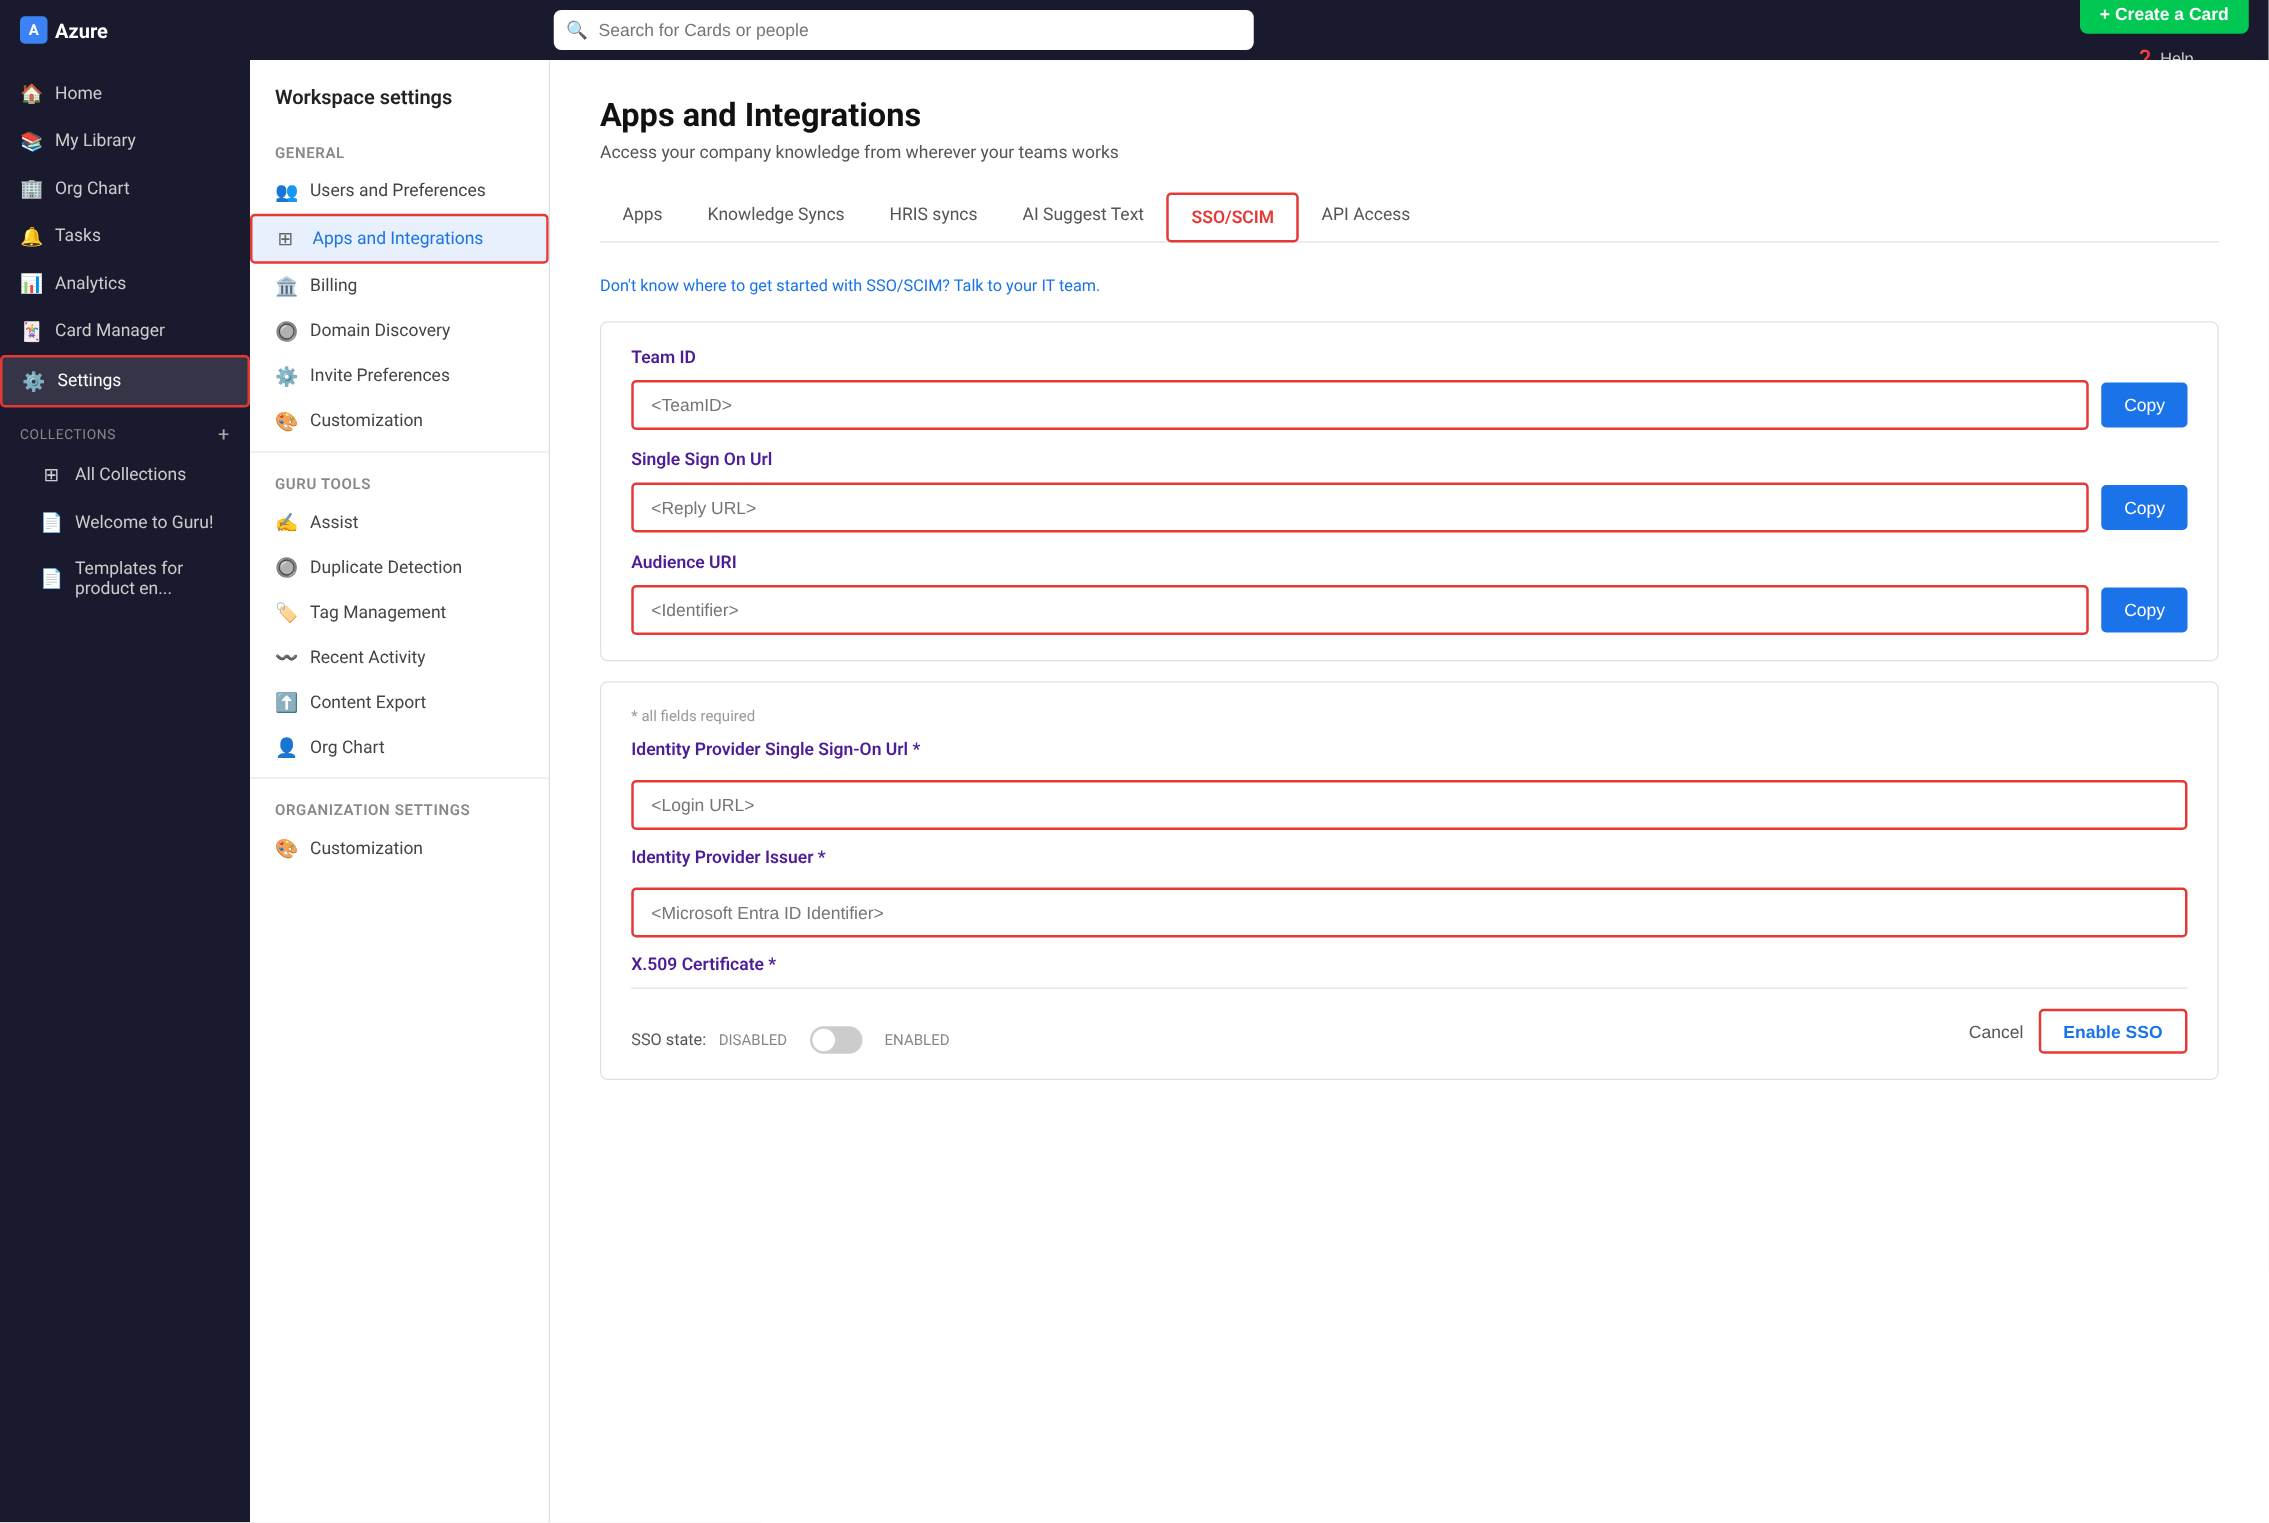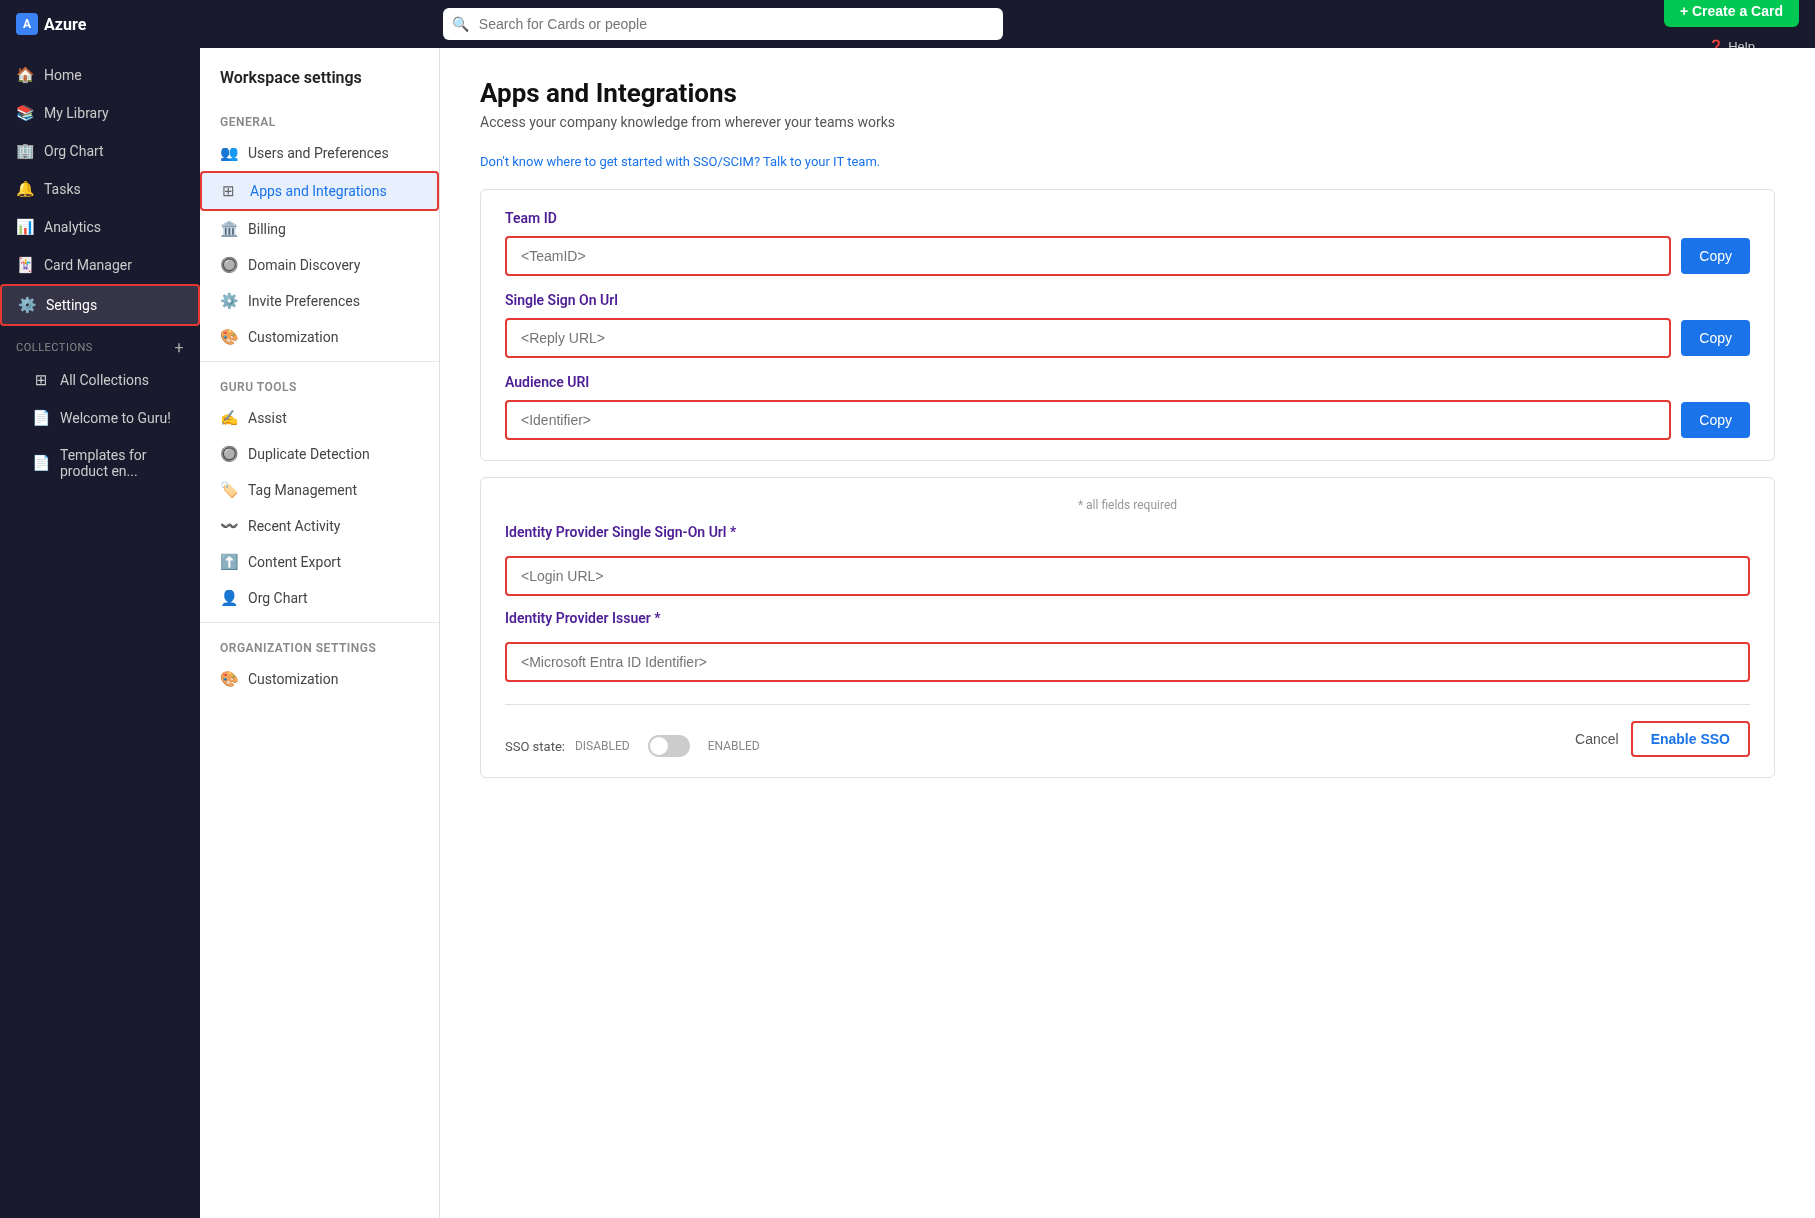--- a/index.html
+++ b/index.html
@@ -56,21 +56,21 @@
 
     
     .field-card { border: 1px solid #e0e0e0; border-radius: 6px; padding: 20px 24px; margin-bottom: 16px; }
     .field-label { font-size: 14px; font-weight: 600; color: #4c1d95; margin-bottom: 10px; }
     .field-row { display: flex; gap: 10px; align-items: center; }
     .field-input { flex: 1; padding: 10px 14px; border: 2px solid #e53935; border-radius: 4px; font-size: 14px; color: #777; background: white; outline: none; }
     .copy-btn { background: #1a73e8; color: white; border: none; border-radius: 4px; padding: 10px 18px; font-size: 14px; font-weight: 500; cursor: pointer; flex-shrink: 0; }
 
     
     .section2 { border: 1px solid #e0e0e0; border-radius: 6px; padding: 20px 24px; margin-bottom: 16px; }
-    .required-note { font-size: 12px; color: #999; text-align: center; margin-bottom: 12px; }
+    .required-note { font-size: 12px; color: #999; text-align: left; margin-bottom: 12px; }
     .field-input-full { width: 100%; padding: 10px 14px; border: 2px solid #e53935; border-radius: 4px; font-size: 14px; color: #777; background: white; outline: none; margin-top: 6px; margin-bottom: 14px; }
     .field-textarea { width: 100%; padding: 10px 14px; border: 2px solid #e53935; border-radius: 4px; font-size: 14px; color: #777; background: white; outline: none; height: 130px; resize: vertical; }
 
     
     .sso-footer { display: flex; align-items: flex-end; justify-content: space-between; padding: 16px 0 0; border-top: 1px solid #e0e0e0; margin-top: 8px; }
     .sso-state { display: flex; align-items: center; gap: 10px; font-size: 13px; color: #555; }
     .toggle-wrap { display: flex; align-items: center; gap: 18px; }
     .toggle-label { font-size: 12px; color: #888; }
     .toggle { width: 42px; height: 22px; background: #ccc; border-radius: 11px; position: relative; cursor: pointer; }
     .toggle-knob { width: 18px; height: 18px; background: white; border-radius: 50%; position: absolute; top: 2px; left: 2px; transition: left 0.2s; }
@@ -213,20 +213,28 @@
     <div class="settings-nav-item">
       <span class="settings-nav-icon">🎨</span>
       <span>Customization</span>
     </div>
   </div>
 
   <div class="content">
     <h1 class="page-title">Apps and Integrations</h1>
     <p class="page-subtitle">Access your company knowledge from wherever your teams works</p>
 
+    <div class="tabs">
+      <div class="tab">Apps</div>
+      <div class="tab">Knowledge Syncs</div>
+      <div class="tab">HRIS syncs</div>
+      <div class="tab">AI Suggest Text</div>
+      <div class="tab active">SSO/SCIM</div>
+      <div class="tab">API Access</div>
+    </div>
 
     <p class="sso-desc2">Don't know where to get started with SSO/SCIM? Talk to your IT team.</p>
 
     <div class="field-card">
       <div class="field-label">Team ID</div>
       <div class="field-row">
         <input class="field-input" type="text" placeholder="&lt;TeamID&gt;" style="">
         <button class="copy-btn">Copy</button>
       </div>
 
@@ -249,20 +257,21 @@
 
     <div class="section2">
       <div class="required-note">* all fields required</div>
 
       <div class="field-label">Identity Provider Single Sign-On Url *</div>
       <input class="field-input-full" type="text" placeholder="&lt;Login URL&gt;" style="">
 
       <div class="field-label">Identity Provider Issuer *</div>
       <input class="field-input-full" type="text" placeholder="&lt;Microsoft Entra ID Identifier&gt;" style="">
 
+      <div class="field-label">X.509 Certificate *</div>
 
       
       <div class="sso-footer">
         <div class="sso-state">
           <span>SSO state:</span>
           <div class="toggle-wrap">
             <span class="toggle-label">DISABLED</span>
             <div class="toggle">
               <div class="toggle-knob"></div>
             </div>

